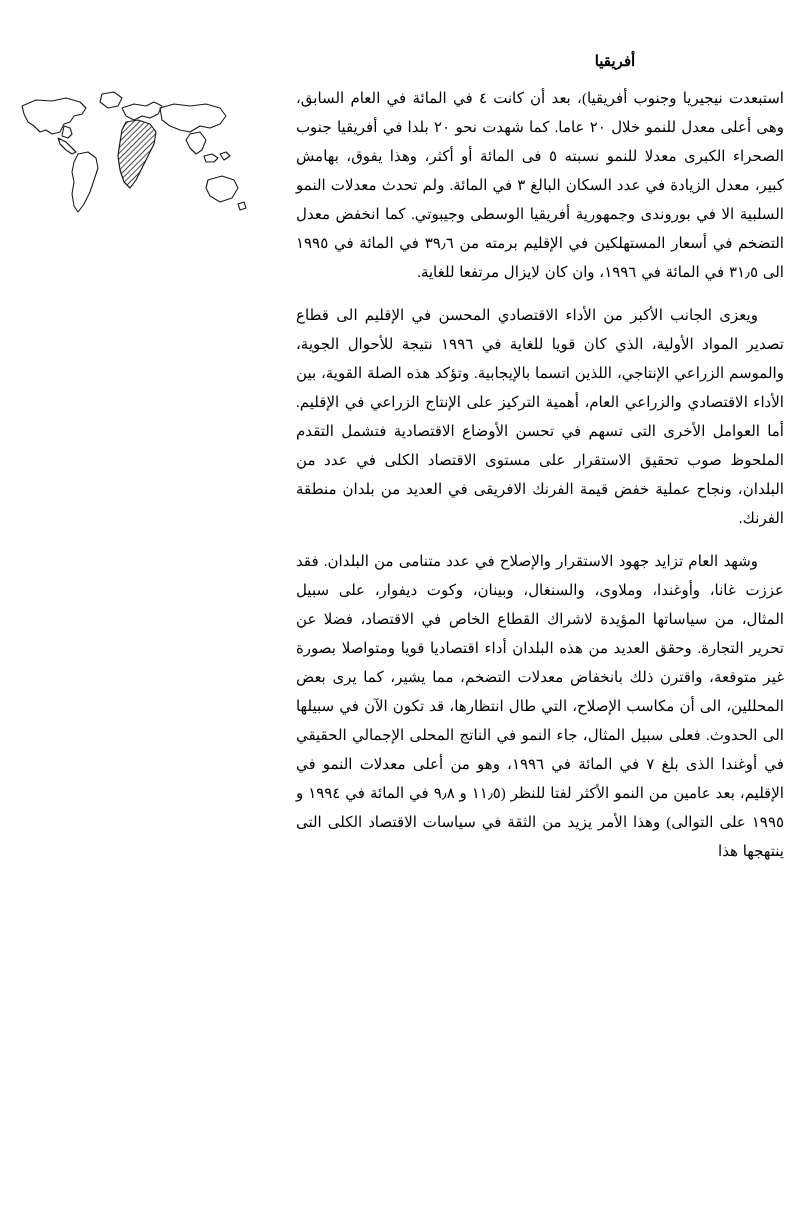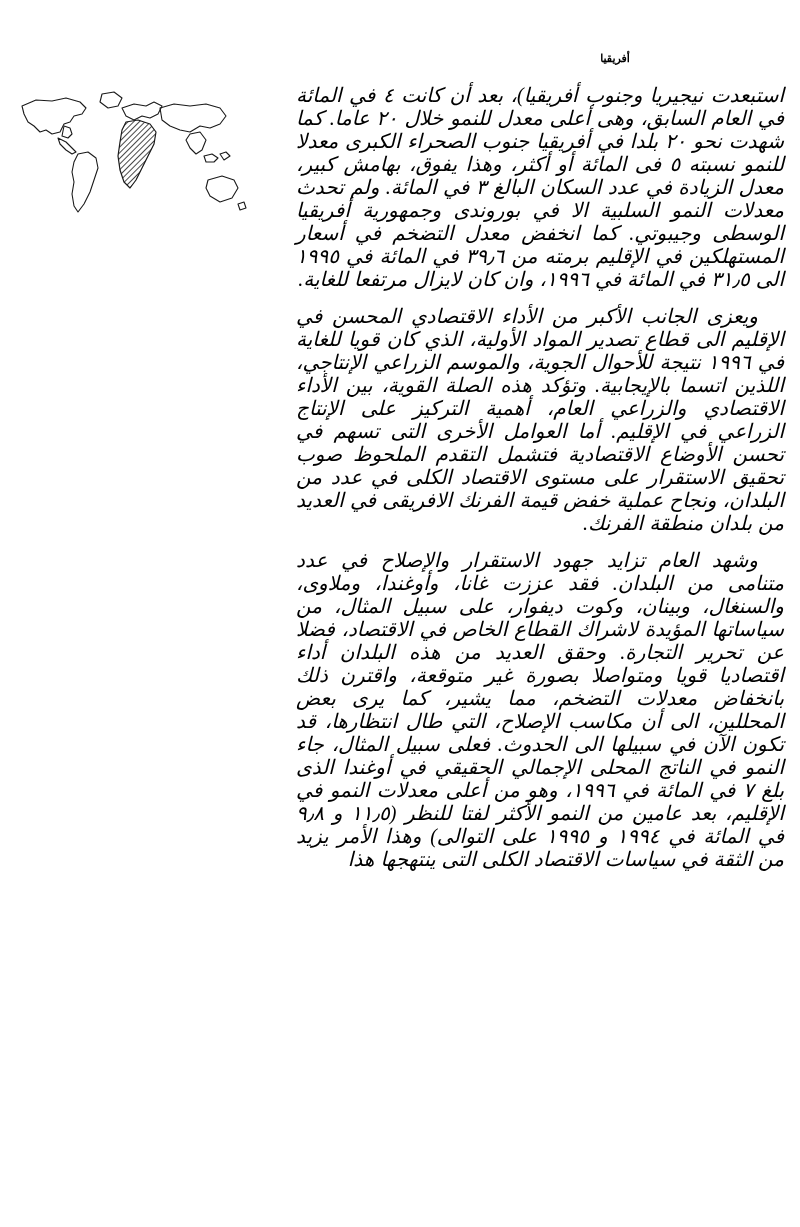--- a/index.html
+++ b/index.html
@@ -24,21 +24,21 @@
   
   .header {
     position: absolute;
     top: 16px;
     left: 0;
     width: 100%;
     text-align: center;
   }
   .header-title {
     display: inline-block;
-    font-size: 11px;
+    font-size: 15px;
     font-weight: bold;
     letter-spacing: 0.5px;
     direction: rtl;
     margin-right: -430px;
     margin-top: 36px;
   }
 
   
   .figure {
     position: absolute;
@@ -54,26 +54,25 @@
     position: absolute;
     top: 84px;
     left: 296px;
     width: 488px;
     direction: rtl;
     text-align: justify;
     text-align-last: right;
   }
   p.para {
     margin: 0 0 14px 0;
-    font-size: 20px;
-    line-height: 23px;
+    font-size: 15px;
+    line-height: 29px;
     text-align: justify;
     text-justify: inter-word;
     word-spacing: 1px;
-    font-style: italic;
   }
   p.para.indent {
     text-indent: 26px;
   }
   p.para:last-child {
     margin-bottom: 10px;
   }
 </style>
 </head>
 <body>

